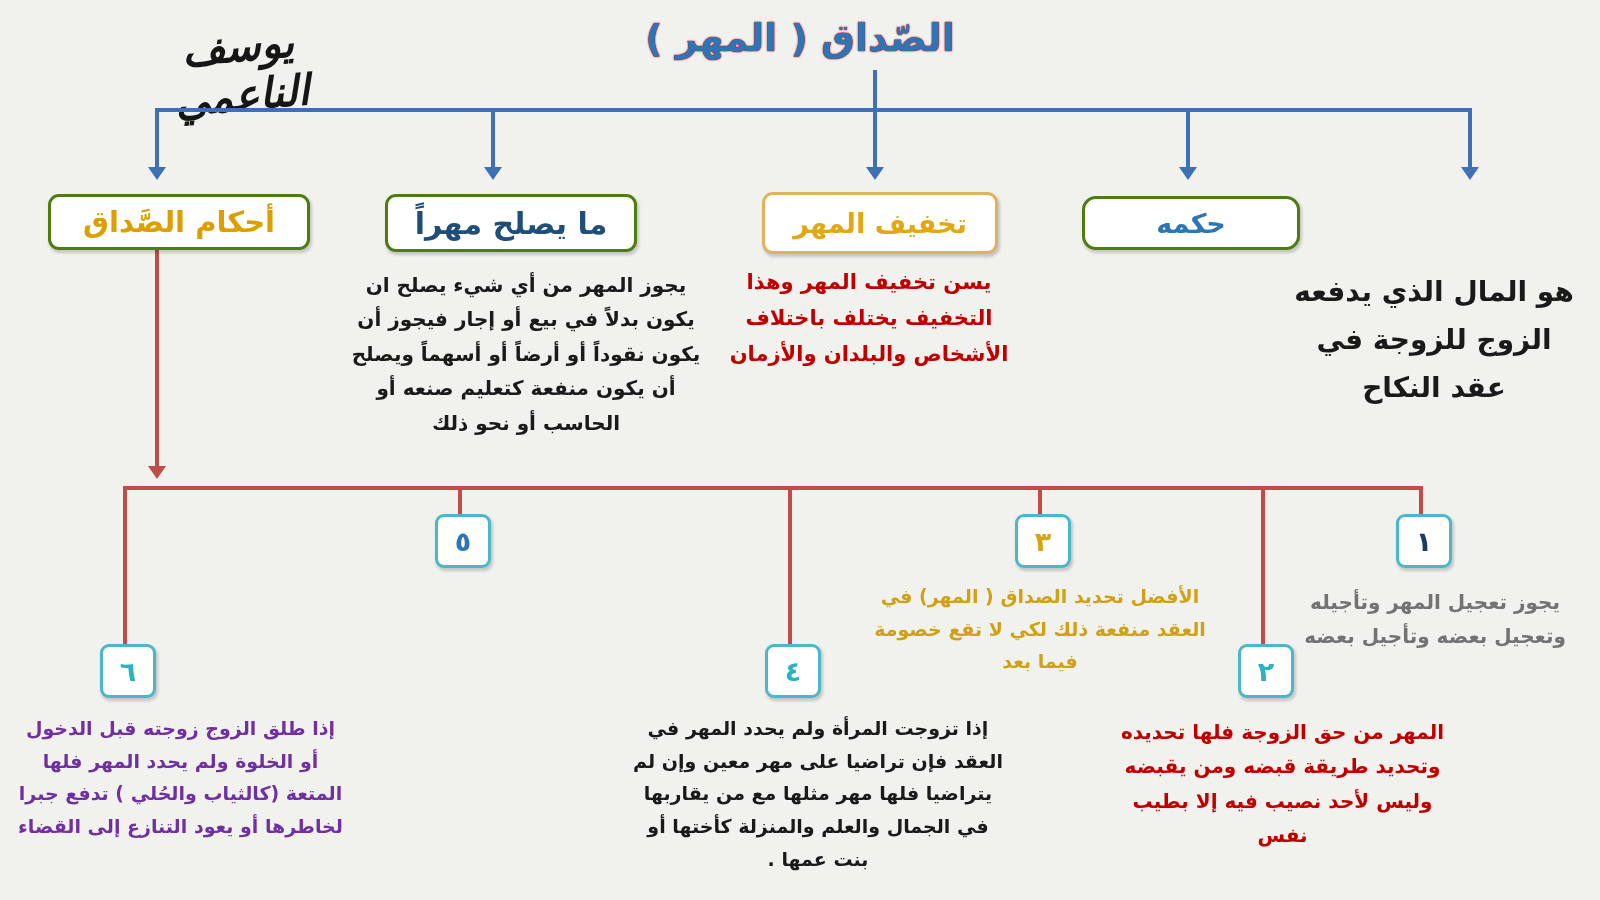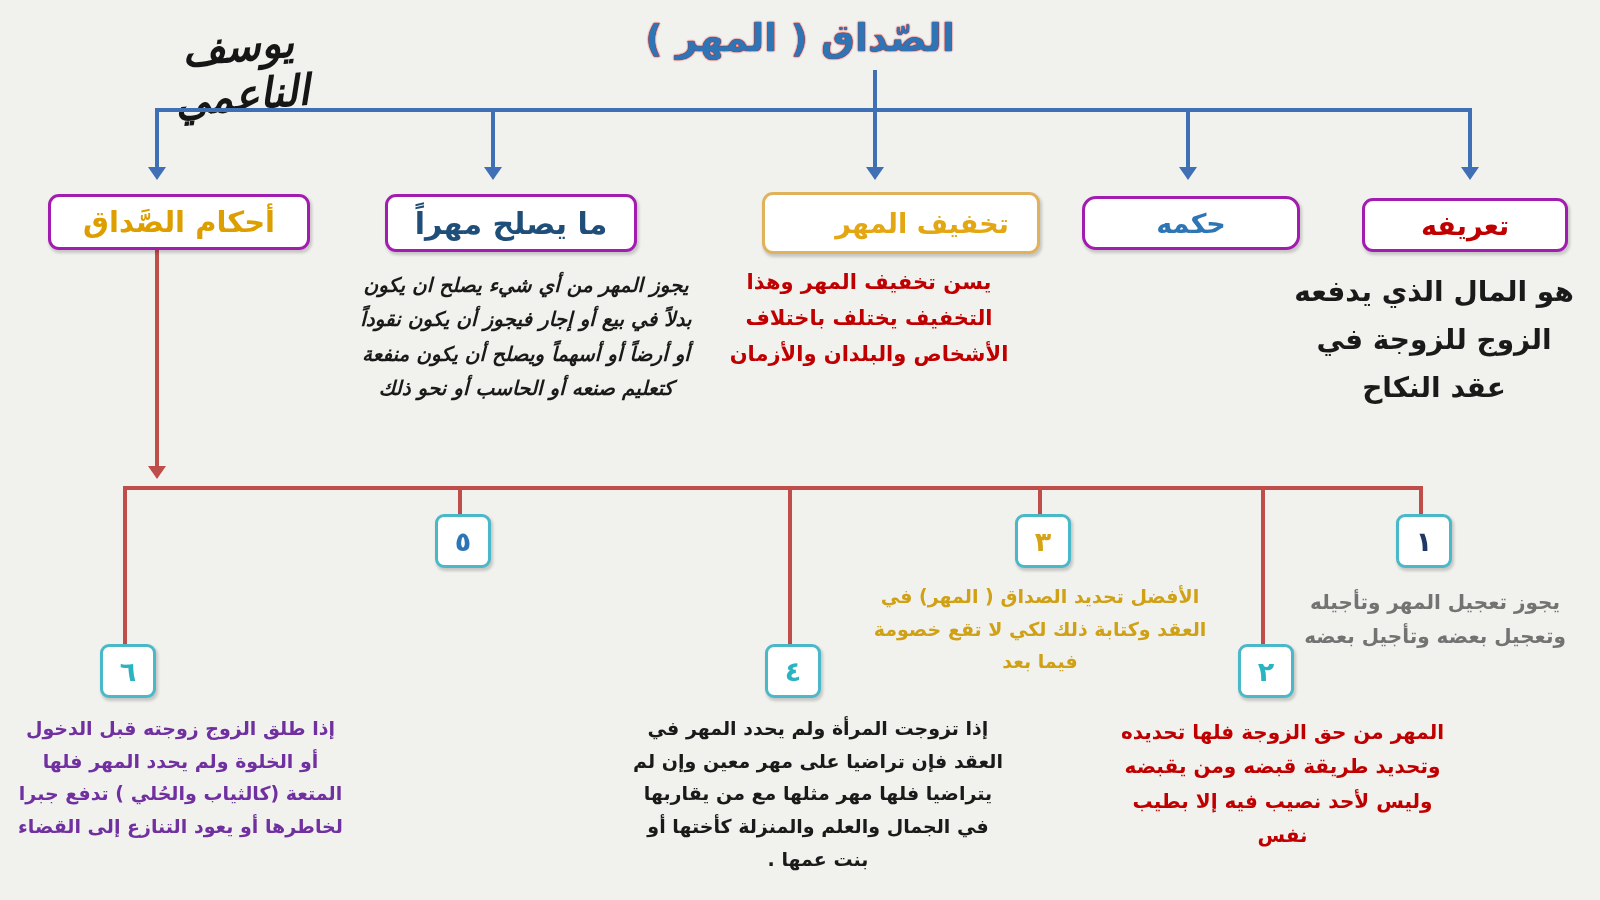--- a/index.html
+++ b/index.html
@@ -43,44 +43,44 @@
   .rd-ar  {left:148px;top:466px;}
   .rd-trunk{left:123px;top:486px;width:1300px;height:4px;}
   .rd-d1{left:1419px;top:489px;width:4px;height:26px;}
   .rd-d2{left:1261px;top:489px;width:4px;height:156px;}
   .rd-d3{left:1038px;top:489px;width:4px;height:26px;}
   .rd-d4{left:788px; top:489px;width:4px;height:156px;}
   .rd-d5{left:458px; top:489px;width:4px;height:26px;}
   .rd-d6{left:123px; top:489px;width:4px;height:156px;}
   
   .cat-box{
-    position:absolute;background:#ffffff;border:3px solid #a21caf;border-radius:11px;
+    position:absolute;background:#ffffff;border:3px solid #4d7c0f;border-radius:11px;
     display:flex;align-items:center;justify-content:center;font-weight:bold;
     box-shadow:1.5px 2.5px 3px rgba(0,0,0,.18);
   }
   .cb-tarif  {left:1362px;top:198px;width:200px;height:48px;font-size:27px;}
   .cb-hukm   {left:1082px;top:196px;width:212px;height:48px;font-size:27px;border-radius:14px;}
-  .cb-takhfif{left:762px; top:192px;width:230px;height:56px;font-size:27px;border-color:#e0b25c;padding-left:42px;}
+  .cb-takhfif{left:762px; top:192px;width:230px;height:56px;font-size:27px;border-color:#e0b25c;}
   .cb-yasluh {left:385px; top:194px;width:246px;height:52px;font-size:30px;}
   .cb-ahkam  {left:48px;  top:194px;width:256px;height:50px;font-size:29px;}
   .num-box{
     position:absolute;width:50px;height:48px;background:#ffffff;
     border:3px solid #49b8c8;border-radius:9px;
     display:flex;align-items:center;justify-content:center;
     font-size:27px;font-weight:bold;
     box-shadow:1.5px 2.5px 3px rgba(0,0,0,.18);
   }
   .nb1{left:1396px;top:514px;} .nb3{left:1015px;top:514px;} .nb5{left:435px;top:514px;}
   .nb2{left:1238px;top:644px;} .nb4{left:765px;top:644px;}  .nb6{left:100px;top:644px;}
   
   .body-text{position:absolute;text-align:center;font-weight:bold;line-height:1.72;}
   .b-tarif  {left:1288px;top:268px;width:292px;font-size:28px;color:#1a1a1a;}
   .b-hukm   {left:1050px;top:262px;width:258px;font-size:19px;}
   .b-takhfif{left:710px; top:264px;width:318px;font-size:21px;}
-  .b-yasluh {left:350px; top:268px;width:352px;font-size:20px;color:#1a1a1a;font-style:italic;}
+  .b-yasluh {left:350px; top:268px;width:352px;font-size:20px;color:#1a1a1a;}
   .r1{left:1285px;top:585px;width:300px;font-size:20px;}
   .r2{left:1105px;top:715px;width:355px;font-size:20px;}
   .r3{left:855px; top:580px;width:370px;font-size:19px;}
   .r4{left:628px; top:712px;width:380px;font-size:19px;}
   .r5{left:245px; top:580px;width:440px;font-size:19px;}
   .r6{left:18px;  top:712px;width:325px;font-size:19px;}
 </style>
 </head>
 <body>
 
@@ -106,23 +106,20 @@
   <div class="ln red rd-main"></div>
   <div class="ar red rd-ar"></div>
   <div class="ln red rd-trunk"></div>
   <div class="ln red rd-d1"></div>
   <div class="ln red rd-d2"></div>
   <div class="ln red rd-d3"></div>
   <div class="ln red rd-d4"></div>
   <div class="ln red rd-d5"></div>
   <div class="ln red rd-d6"></div>
 
-  <div class="cat-box cb-tarif">
-    <span style="color: rgb(192, 0, 0);">تعريفه</span>
-  </div>
   <div class="cat-box cb-hukm">
     <span style="color: rgb(46, 117, 182);">حكمه</span>
   </div>
   <div class="cat-box cb-takhfif">
     <span style="color: rgb(227, 167, 19);">تخفيف المهر</span>
   </div>
   <div class="cat-box cb-yasluh">
     <span style="color: rgb(31, 78, 121);">ما يصلح مهراً</span>
   </div>
   <div class="cat-box cb-ahkam">
@@ -150,17 +147,17 @@
   </div>
   <div class="num-box nb5">
     <span style="color: rgb(46, 117, 182);">٥</span>
   </div>
   <div class="num-box nb6">
     <span style="color: rgb(42, 179, 192);">٦</span>
   </div>
 
   <div class="body-text r1" style="color: #737373;">يجوز تعجيل المهر وتأجيله وتعجيل بعضه وتأجيل بعضه</div>
   <div class="body-text r2" style="color: rgb(192, 0, 0);">المهر من حق الزوجة فلها تحديده وتحديد طريقة قبضه ومن يقبضه وليس لأحد نصيب فيه إلا بطيب نفس</div>
-  <div class="body-text r3" style="color: rgb(208, 161, 20);">الأفضل تحديد الصداق ( المهر) في العقد وكتابة ذلك لكي لا تقع خصومة فيما بعد</div>
+  <div class="body-text r3" style="color: rgb(208, 161, 20);">الأفضل تحديد الصداق ( المهر) في العقد منفعة ذلك لكي لا تقع خصومة فيما بعد</div>
   <div class="body-text r4" style="color: rgb(26, 26, 26);">إذا تزوجت المرأة ولم يحدد المهر في العقد فإن تراضيا على مهر معين وإن لم يتراضيا فلها مهر مثلها مع من يقاربها في الجمال والعلم والمنزلة كأختها أو بنت عمها .</div>
   <div class="body-text r6" style="color: rgb(112, 48, 160);">إذا طلق الزوج زوجته قبل الدخول أو الخلوة ولم يحدد المهر فلها المتعة (كالثياب والحُلي ) تدفع جبرا لخاطرها أو يعود التنازع إلى القضاء</div>
 
 </div>
 
 </body></html>

